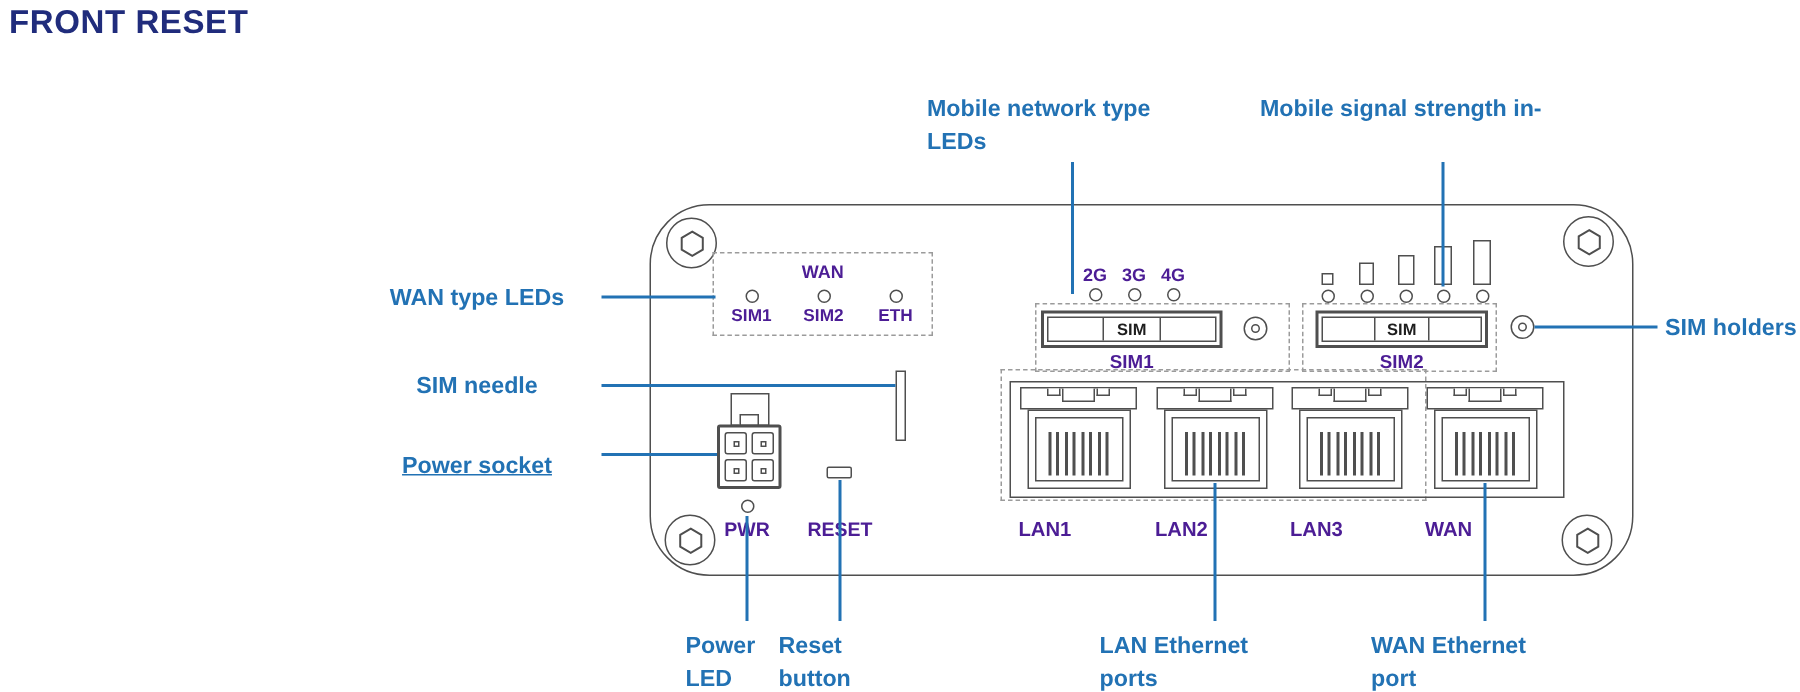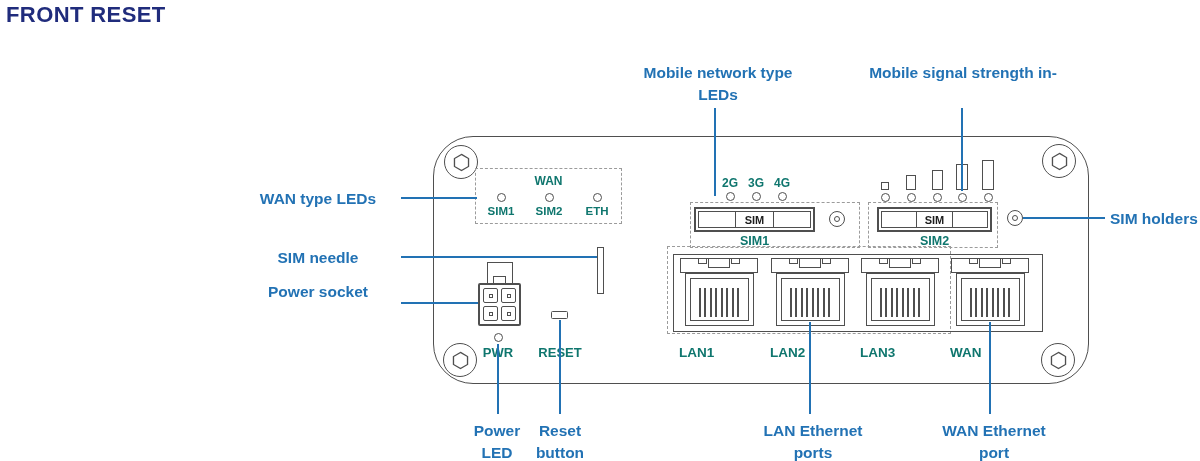--- a/index.html
+++ b/index.html
@@ -30,21 +30,21 @@
   }
 
   
   .dashed { border: 1px dashed #9b9b9b; }
 
   
   .led {
     width: 9px; height: 9px; border-radius: 50%;
     border: 1.4px solid var(--outline); background:#fff;
   }
-  .devtext { font-weight: 700; color: #0f766e; }
+  .devtext { font-weight: 700; color: #4c1d95; }
 
   
   .wan-led-group { text-align:center; }
   .wan-led-col { position:absolute; top:24px; width:46px; display:flex; flex-direction:column; align-items:center; }
   .wan-led-col .lbl { font-size:11.5px; margin-top:3px; }
 
   
   .net-col { display:flex; flex-direction:column; align-items:center; width:26px; }
   .net-col .lbl { font-size:12px; }
   .net-col .led { margin-top:2px; }
@@ -92,21 +92,21 @@
   .pwr-pin i { display:block; width:4px; height:4px; border:1.1px solid var(--outline); }
 
   .needle { border:1.5px solid var(--outline); background:#fff; }
   .reset-btn { border:1.5px solid var(--outline); border-radius:1.5px; background:#fff; }
 
   
   .hline { height:2px; background:var(--accent); }
   .vline { width:2px;  background:var(--accent); }
   .callout { color:var(--accent); font-size:15.5px; font-weight:600; line-height:21.5px; }
   .c-right  { text-align:center; }
-  .c-center { text-align:center; }
+  .c-center { }
   .nowrap { white-space:nowrap; }
 </style>
 </head>
 <body>
 
 <div class="canvas">
 
   <div class="abs page-title" style="left:6px; top:2px;">FRONT RESET</div>
 
   <div class="abs chassis" style="left:433px; top:136px; width:656px; height:248px;"></div>
@@ -330,21 +330,21 @@
   <div class="abs vline" style="left:714px; top:108px; height:88px;"></div>
   <div class="abs vline" style="left:961px; top:108px; height:83px;"></div>
   <div class="abs hline" style="left:1023px; top:217px; width:82px;"></div>
   <div class="abs vline" style="left:497px; top:344px; height:70px;"></div>
   <div class="abs vline" style="left:559px; top:320px; height:94px;"></div>
   <div class="abs vline" style="left:809px; top:322px; height:92px;"></div>
   <div class="abs vline" style="left:989px; top:322px; height:92px;"></div>
 
   <div class="abs callout c-right nowrap" style="left:240px; top:188px; width:156px;">WAN type LEDs</div>
   <div class="abs callout c-right nowrap" style="left:240px; top:247px; width:156px;">SIM needle</div>
-  <div class="abs callout c-right nowrap" style="left:240px; top:281px; width:156px;">Power socket</div>
+  <div class="abs callout c-right nowrap" style="left:240px; top:300px; width:156px;text-decoration:underline;">Power socket</div>
 
   <div class="abs callout c-center" style="left:618px; top:62px; width:200px;">
     <div>Mobile network type</div>
     <div>LEDs</div>
   </div>
   <div class="abs callout c-center" style="left:840px; top:62px; width:246px;">
     <div>Mobile signal strength in-</div>
   </div>
 
   <div class="abs callout nowrap" style="left:1110px; top:208px;">SIM holders</div>

